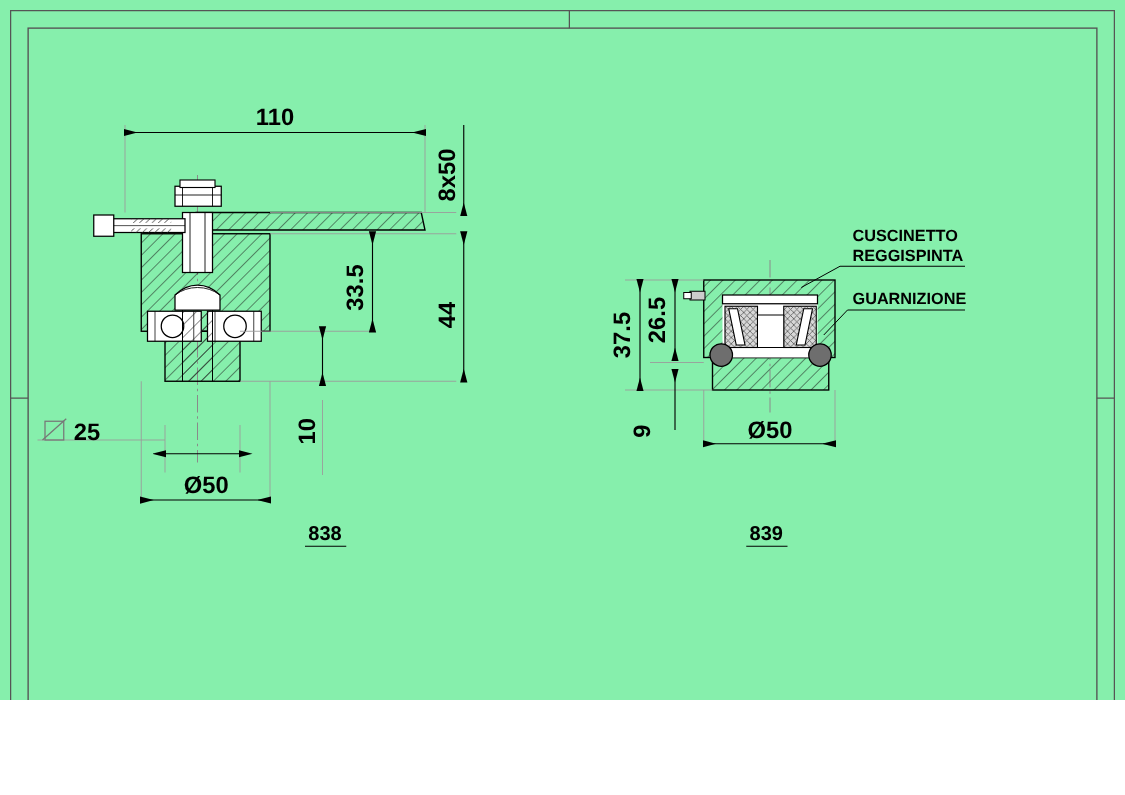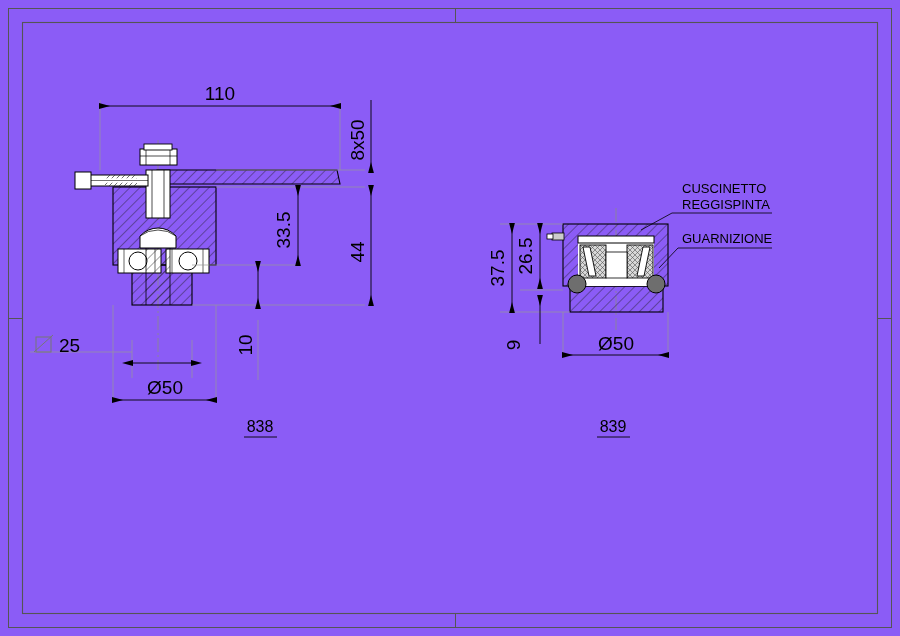--- a/index.html
+++ b/index.html
@@ -7,23 +7,24 @@
     margin: 0;
     padding: 0;
     background: #ffffff;
   }
   body {
     font-family: "Liberation Sans", sans-serif;
   }
   #sheet {
     position: relative;
     width: 900px;
-    height: 636px;
-    background: #8b5cf6;
+    height: 560px;
+    background: #86efac;
     overflow: hidden;
+    font-weight: bold;
   }
   #sheet svg {
     display: block;
   }
   .dimtext {
     font-family: "Liberation Sans", sans-serif;
     font-size: 19px;
     fill: #000000;
   }
   .labeltext {

